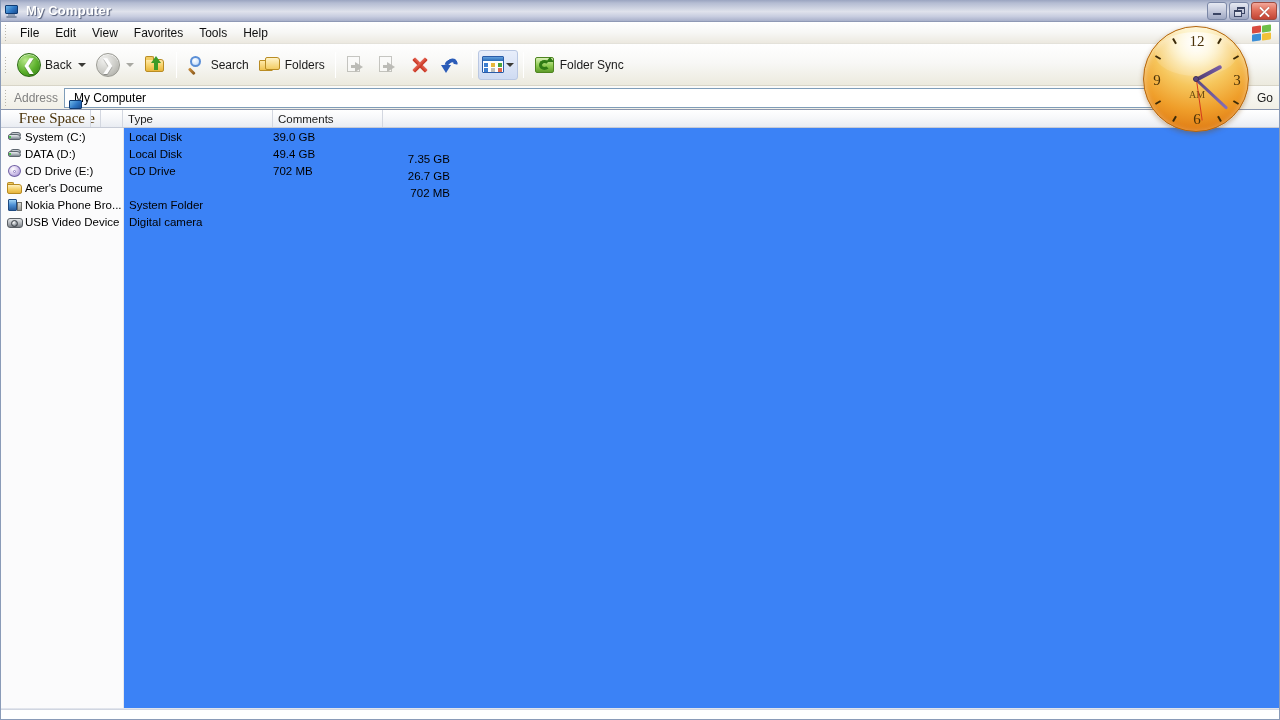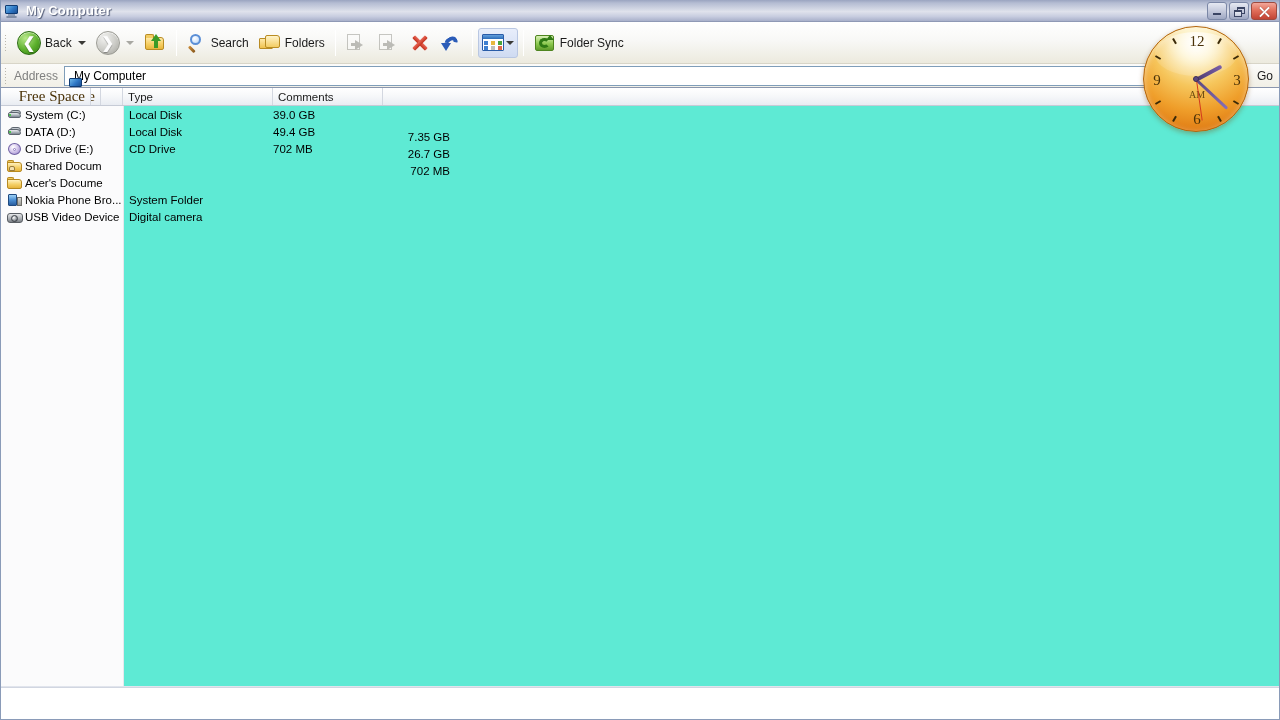--- a/index.html
+++ b/index.html
@@ -340,21 +340,21 @@
     width: 0; height: 0; border-left: 4px solid transparent;
     border-right: 4px solid transparent; border-bottom: 4px solid #9aa4b4;
     margin-left: 2px;
   }
   .col-filler { flex: 1 1 auto; border-right: none;
     background: linear-gradient(to bottom,#ffffff 0%, #f7f8fa 46%, #e9ecf2 100%); }
 
   
   #list-area {
     position: relative; height: 582px;
-    background: #5eead4;
+    background: #3b82f6;
     overflow: hidden;
   }
   #name-col-divider {
     position: absolute; left: 122px; top: 0; bottom: 0; width: 1px;
     background: #e6e8ee;
   }
   #name-col-bg {
     position: absolute; left: 0; top: 0; width: 122px; bottom: 0;
     background: #fbfbfc;
   }
@@ -535,20 +535,35 @@
           <span class="res-g1"></span>
           <span class="res-g2"></span>
         </div>
       <div class="wbtn close">
           <span class="x1"></span>
           <span class="x2"></span>
         </div>
     </div>
   </div>
 
+  <div id="menubar">
+    <div class="grip"></div>
+    <div class="menu-item">File</div>
+    <div class="menu-item">Edit</div>
+    <div class="menu-item">View</div>
+    <div class="menu-item">Favorites</div>
+    <div class="menu-item">Tools</div>
+    <div class="menu-item">Help</div>
+    <div id="win-flag">
+      <span class="flag-q a"></span>
+        <span class="flag-q b"></span>
+      <span class="flag-q c"></span>
+        <span class="flag-q d"></span>
+    </div>
+  </div>
 
   <div id="toolbar">
     <div class="grip"></div>
 
     <div class="tb-btn">
       <span class="circ green">
           <span class="arrow-glyph">❮</span>
         </span>
       <span>Back</span>
       <span class="caret"></span>
@@ -727,34 +742,20 @@
           </span>
         <span>CD Drive (E:)</span>
       </span>
       <span class="cell-type">CD Drive</span>
       <span class="cell-size">702 MB</span>
       <span class="cell-free">702 MB</span>
       <span class="cell-comments"></span>
     </div>
 
 
-    <div class="row">
-      <span class="cell-name">
-        <span class="ic folder shared">
-            <span class="tab"></span>
-            <span class="f"></span>
-            <span class="hand"></span>
-          </span>
-        <span>Shared Docum</span>
-      </span>
-      <span class="cell-type"></span>
-      <span class="cell-size"></span>
-      <span class="cell-free"></span>
-      <span class="cell-comments"></span>
-    </div>
 
     <div class="row">
       <span class="cell-name">
         <span class="ic folder">
             <span class="tab"></span>
             <span class="f"></span>
           </span>
         <span>Acer's Docume</span>
       </span>
       <span class="cell-type"></span>

